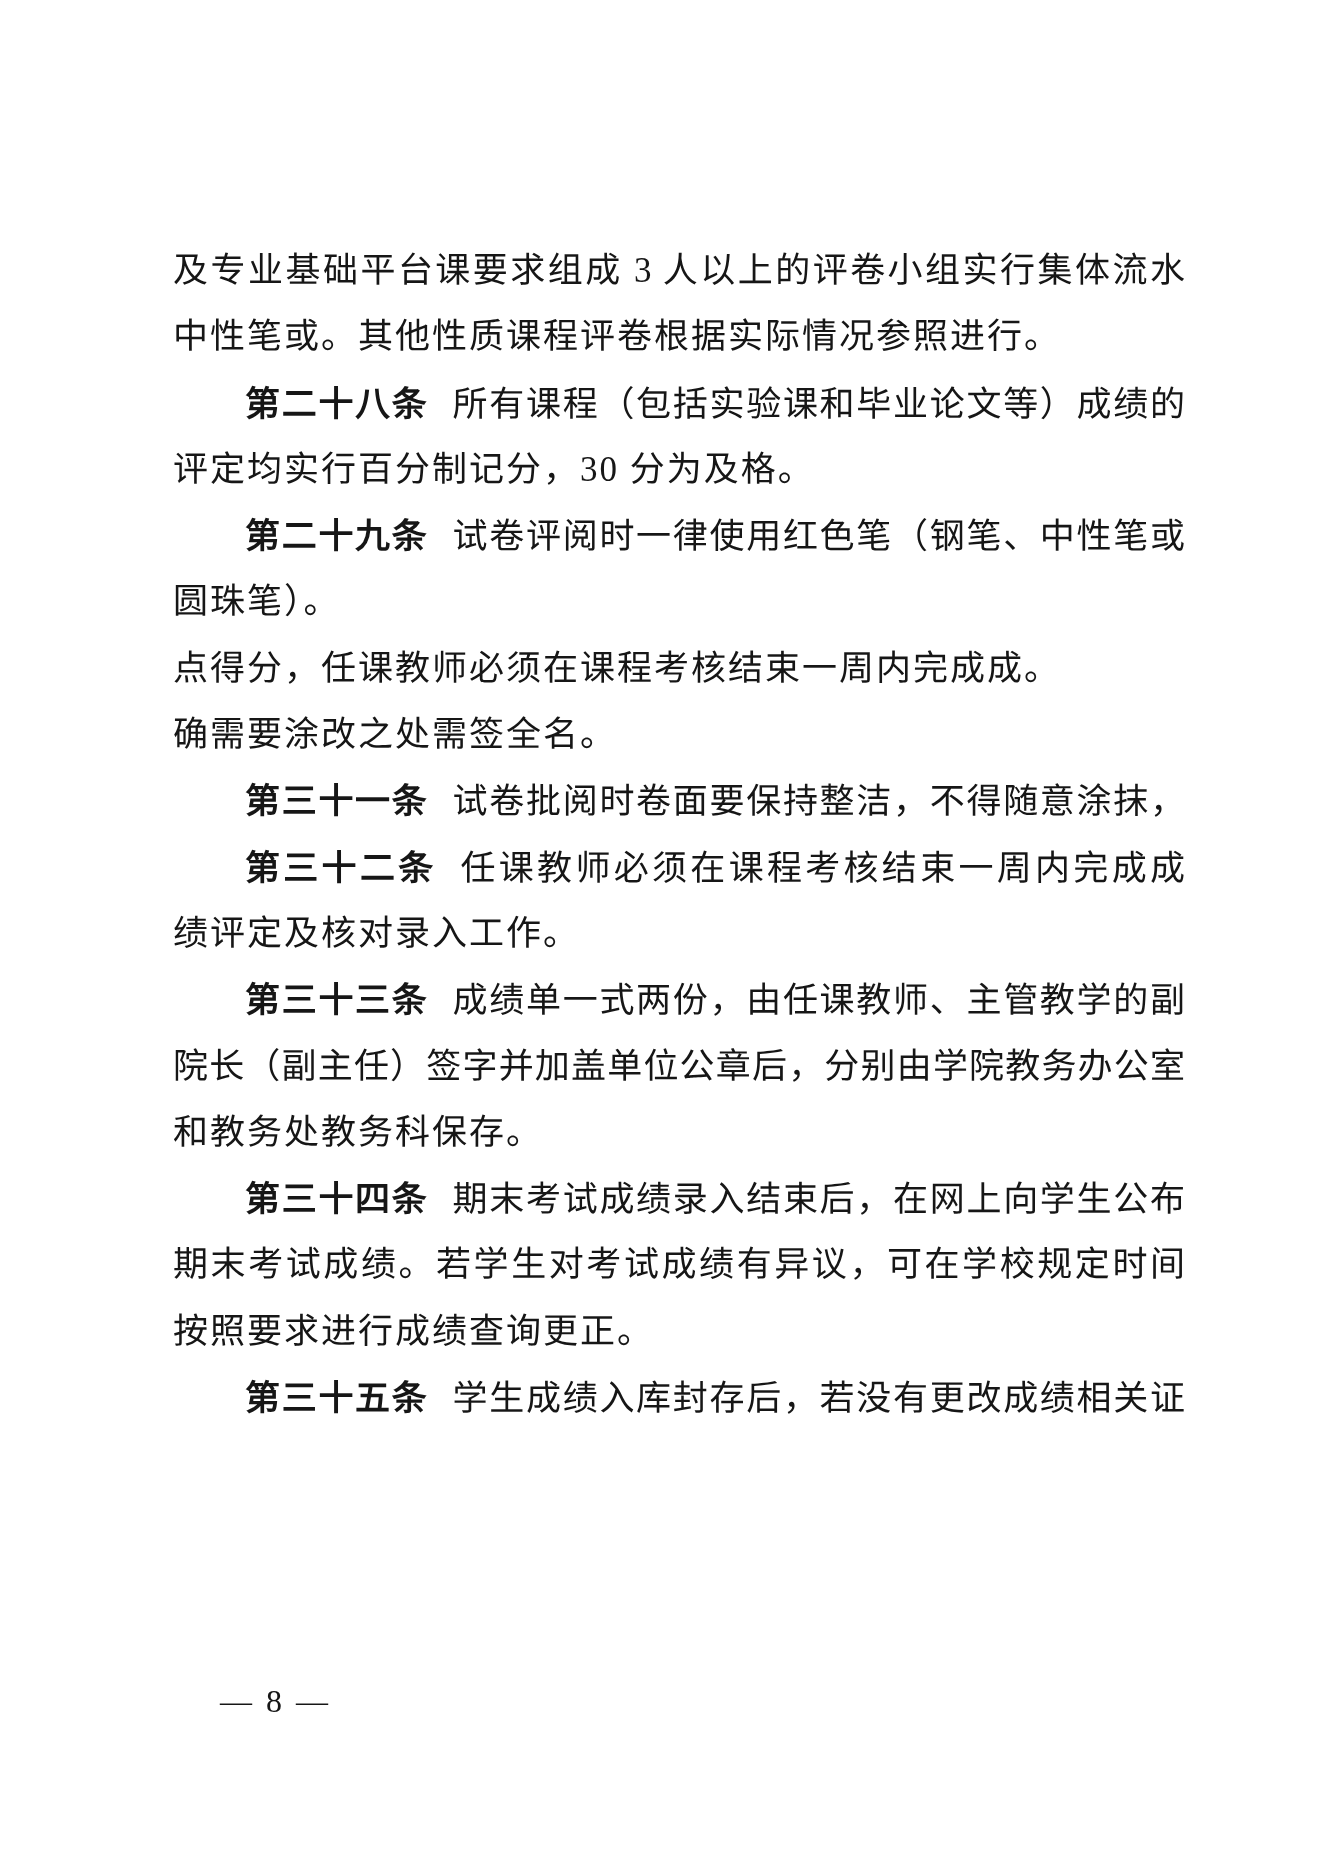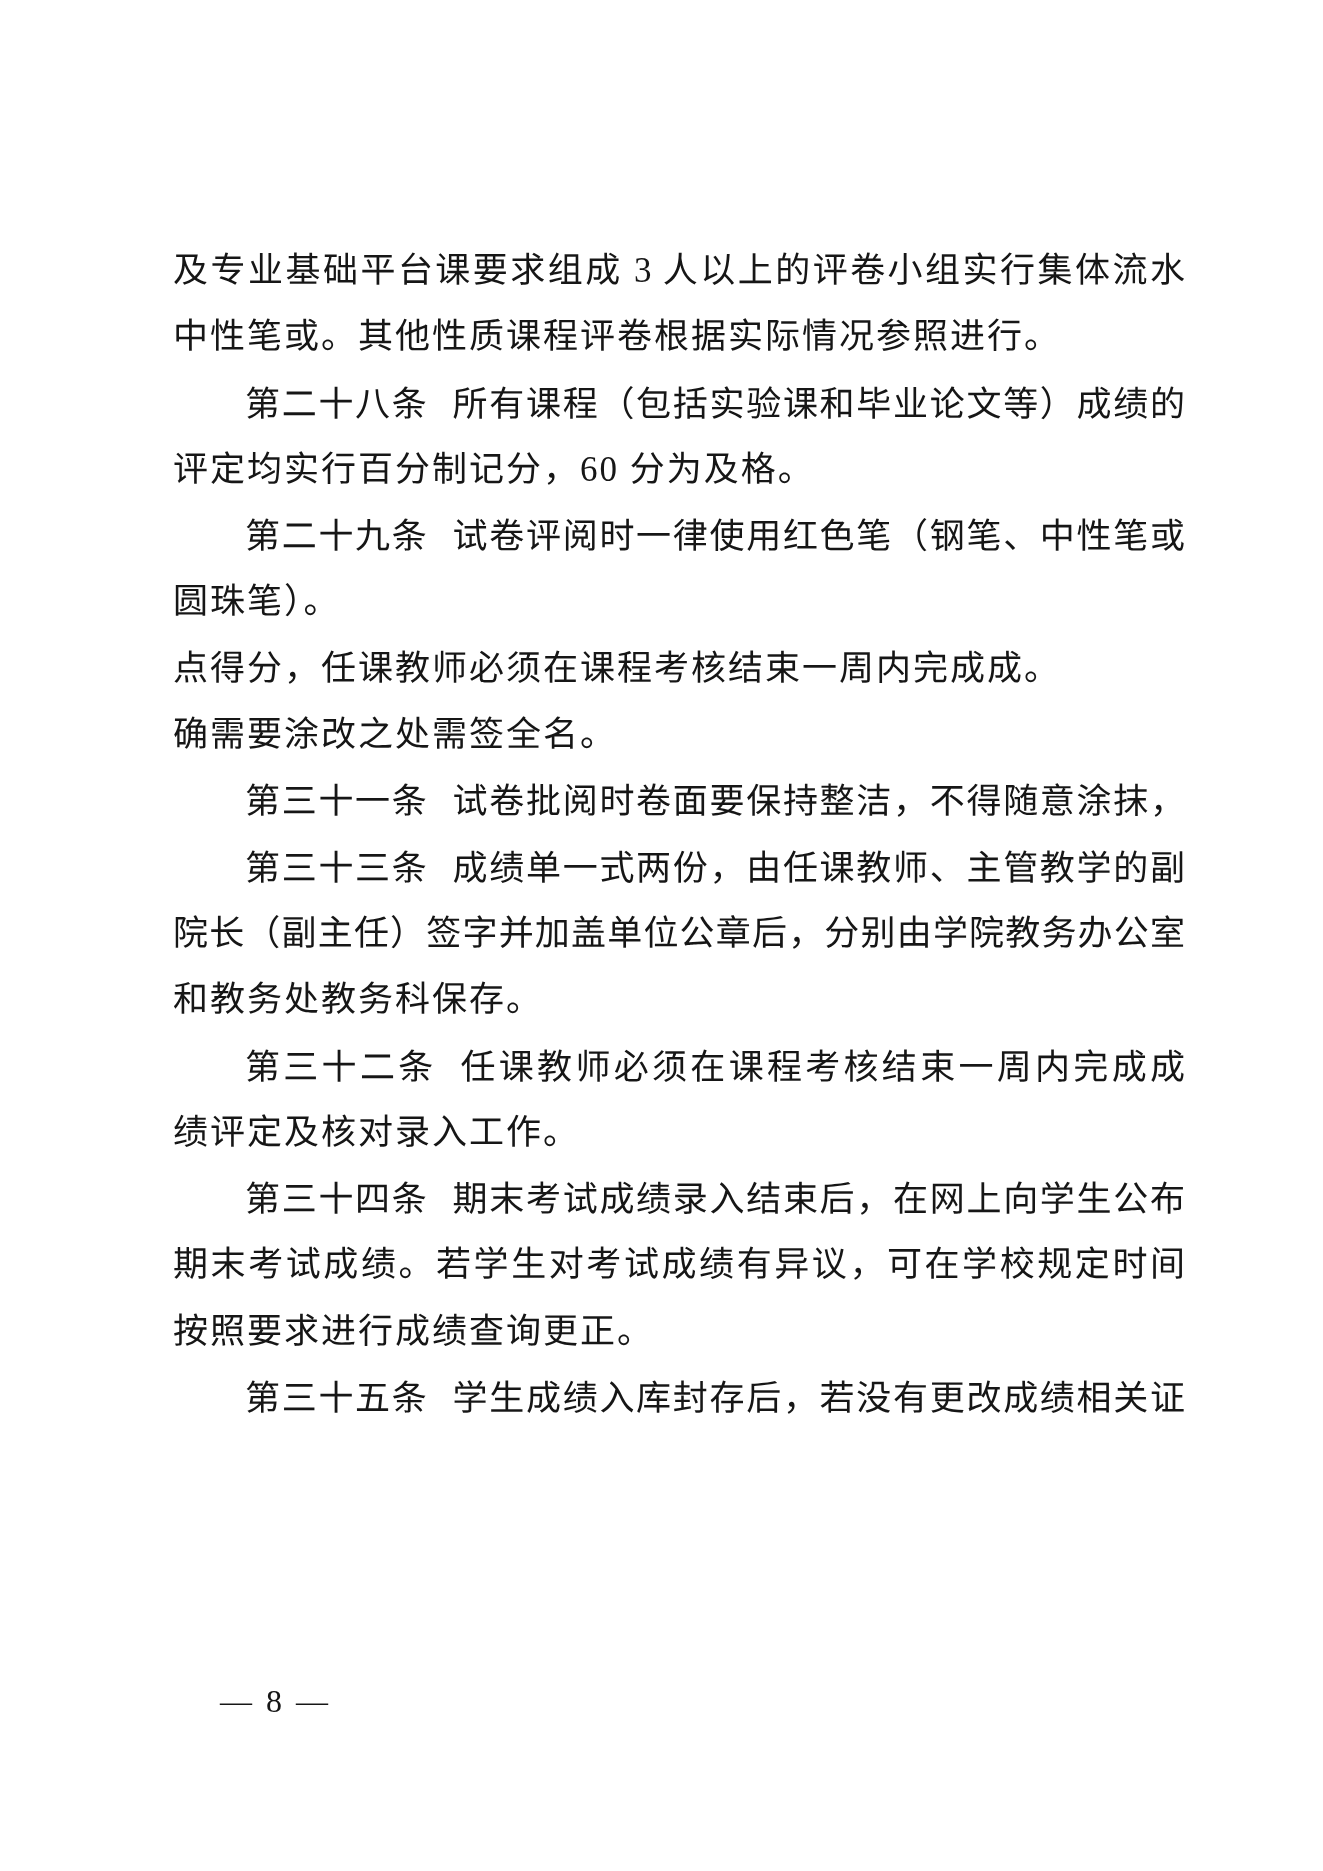--- a/index.html
+++ b/index.html
@@ -32,21 +32,21 @@
   }
   .line.last {
     text-align-last: left;
     letter-spacing: 2px;
   }
   .line.first-of-article {
     text-indent: 72px;
   }
   .para-num {
     font-family: "Liberation Sans", "DejaVu Sans", sans-serif;
-    font-weight: 400;
+    font-weight: 700;
     margin-right: 24px;
   }
   .page-footer {
     position: absolute;
     left: 220px;
     top: 1681px;
     height: 40px;
     line-height: 40px;
     font-size: 32px;
     letter-spacing: 3px;
@@ -56,41 +56,41 @@
 </head>
 <body>
 
 <main class="content">
     <div class="para">
       <div class="line">及专业基础平台课要求组成 3 人以上的评卷小组实行集体流水</div>
       <div class="line last">中性笔或。其他性质课程评卷根据实际情况参照进行。</div>
     </div>
     <div class="para">
       <div class="line first-of-article"><span class="para-num">第二十八条</span>所有课程（包括实验课和毕业论文等）成绩的</div>
-      <div class="line last">评定均实行百分制记分，60 分为及格。</div>
+      <div class="line last">评定均实行百分制记分，30 分为及格。</div>
     </div>
     <div class="para">
       <div class="line first-of-article"><span class="para-num">第二十九条</span>试卷评阅时一律使用红色笔（钢笔、中性笔或</div>
       <div class="line last">圆珠笔）。</div>
     </div>
     <div class="para">
       <div class="line last">点得分，任课教师必须在课程考核结束一周内完成成。</div>
     </div>
     <div class="para">
       <div class="line last">确需要涂改之处需签全名。</div>
       <div class="line first-of-article"><span class="para-num">第三十一条</span>试卷批阅时卷面要保持整洁，不得随意涂抹，</div>
     </div>
     <div class="para">
+      <div class="line first-of-article"><span class="para-num">第三十二条</span>任课教师必须在课程考核结束一周内完成成</div>
+      <div class="line last">绩评定及核对录入工作。</div>
+    </div>
+    <div class="para">
       <div class="line first-of-article"><span class="para-num">第三十三条</span>成绩单一式两份，由任课教师、主管教学的副</div>
       <div class="line">院长（副主任）签字并加盖单位公章后，分别由学院教务办公室</div>
       <div class="line last">和教务处教务科保存。</div>
-    </div>
-    <div class="para">
-      <div class="line first-of-article"><span class="para-num">第三十二条</span>任课教师必须在课程考核结束一周内完成成</div>
-      <div class="line last">绩评定及核对录入工作。</div>
     </div>
     <div class="para">
       <div class="line first-of-article"><span class="para-num">第三十四条</span>期末考试成绩录入结束后，在网上向学生公布</div>
       <div class="line">期末考试成绩。若学生对考试成绩有异议，可在学校规定时间内，</div>
       <div class="line last">按照要求进行成绩查询更正。</div>
     </div>
     <div class="para">
       <div class="line first-of-article"><span class="para-num">第三十五条</span>学生成绩入库封存后，若没有更改成绩相关证</div>
     </div>
   </main>

